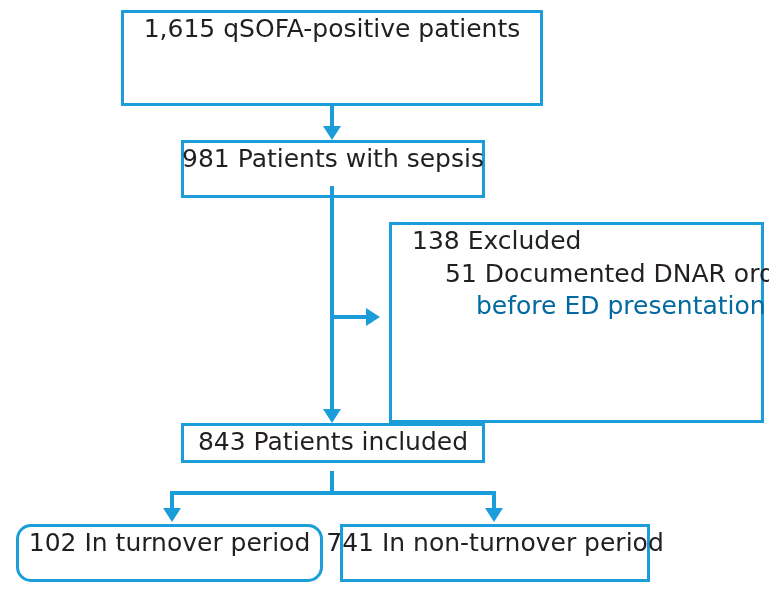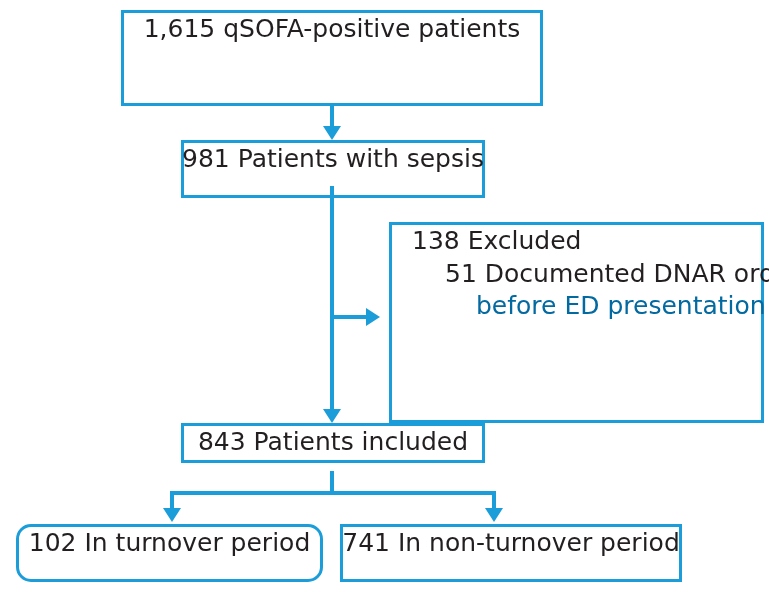--- a/index.html
+++ b/index.html
@@ -106,17 +106,17 @@
   <div class="conn h" style="left:170px; top:491px; width:326px;"></div>
   <div class="conn v" style="left:170px; top:491px; height:19px;"></div>
   <div class="arrow-down" style="left:163px; top:508px;"></div>
   <div class="conn v" style="left:492px; top:491px; height:19px;"></div>
   <div class="arrow-down" style="left:485px; top:508px;"></div>
 
   <div class="node-box center-text" style="left:16px; top:524px; width:307px; height:58px;border-radius:15px;">
     <div class="node-line" style="color: rgb(35, 31, 32);">102 In turnover period</div>
   </div>
 
-  <div class="node-box center-text" style="left:340px; top:524px; width:342px; height:58px;">
+  <div class="node-box center-text" style="left:340px; top:524px; width:310px; height:58px;">
     <div class="node-line" style="color: rgb(35, 31, 32);">741 In non-turnover period</div>
   </div>
 
 </div>
 
 </body></html>

